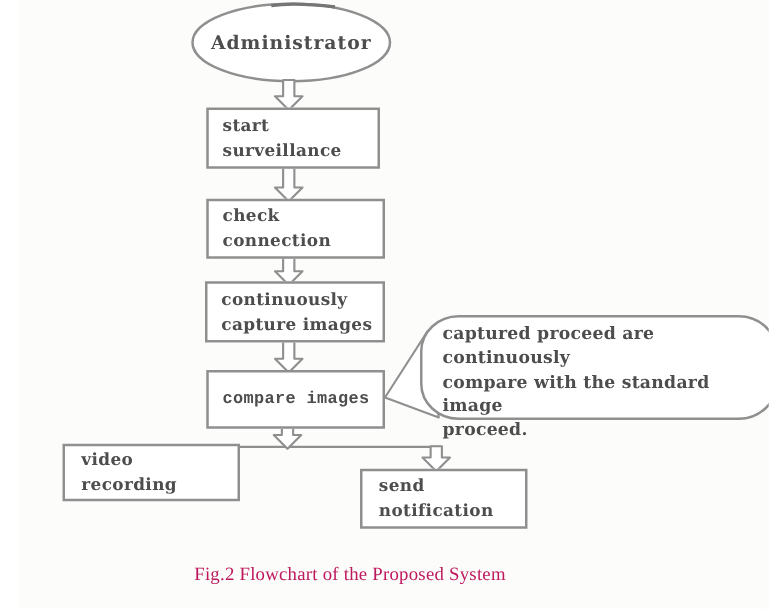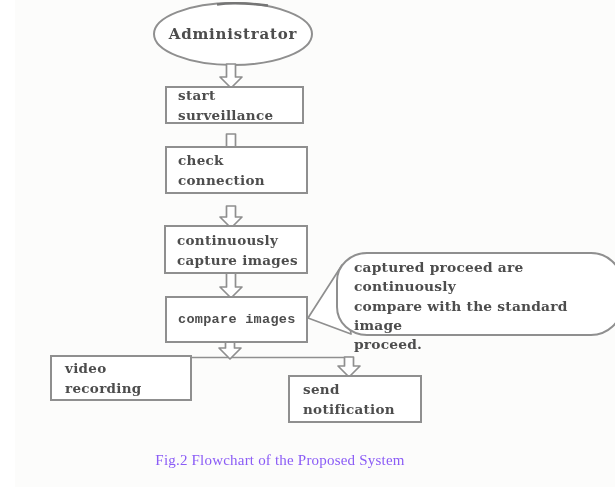--- a/index.html
+++ b/index.html
@@ -60,21 +60,21 @@
   .callout-text .line { display: block; }
 
   .caption {
     position: absolute;
     left: 80px;
     top: 452px;
     width: 370px;
     text-align: center;
     font-family: "Liberation Serif", serif;
     font-size: 15px;
-    color: #8b5cf6;
+    color: #be185d;
     letter-spacing: 0.2px;
   }
 </style>
 </head>
 <body>
 
 <div class="canvas">
 
   <svg class="connectors" width="615" height="487" viewBox="0 0 615 487">
 
@@ -93,23 +93,23 @@
       <path d="M211.5,206 L211.5,217 L205,217 L216,228 L227,217 L220.5,217 L220.5,206 Z"></path>
       <path d="M211.5,273 L211.5,287 L205,287 L216,298 L227,287 L220.5,287 L220.5,273 Z"></path>
       <path d="M210.5,342 L210.5,348 L204,348 L215,359 L226,348 L219.5,348 L219.5,342 Z"></path>
       <path d="M102.5,357 L102.5,368 L96,368 L107,379 L118,368 L111.5,368 L111.5,357 Z"></path>
       <path d="M329.5,357 L329.5,366 L323,366 L334,377 L345,366 L338.5,366 L338.5,357 Z"></path>
     </g>
   </svg>
 
   <div class="node ellipse-label" style="left:140px; top:4px; width:156px; height:60px; justify-content:center;">Administrator</div>
 
-  <div class="node box" style="left:150px; top:86px; width:139px; height:38px;">start surveillance</div>
+  <div class="node box" style="left:150px; top:86px; width:139px; height:49px;">start surveillance</div>
 
-  <div class="node box" style="left:150px; top:146px; width:143px; height:48px;">check connection</div>
+  <div class="node box" style="left:150px; top:159px; width:143px; height:48px;">check connection</div>
 
   <div class="node box" style="left:149px; top:225px; width:144px; height:49px;">continuously capture images</div>
 
   <div class="node box" style="left:150px; top:296px; width:143px; height:47px;font-family:Liberation Mono, monospace;">compare images</div>
 
   <div class="node box" style="left:35px; top:355px; width:142px; height:46px; padding-left:13px;">video recording</div>
 
   <div class="node box" style="left:273px; top:375px; width:134px; height:48px; padding-left:13px;">send notification</div>
 
   <div class="callout-text">

